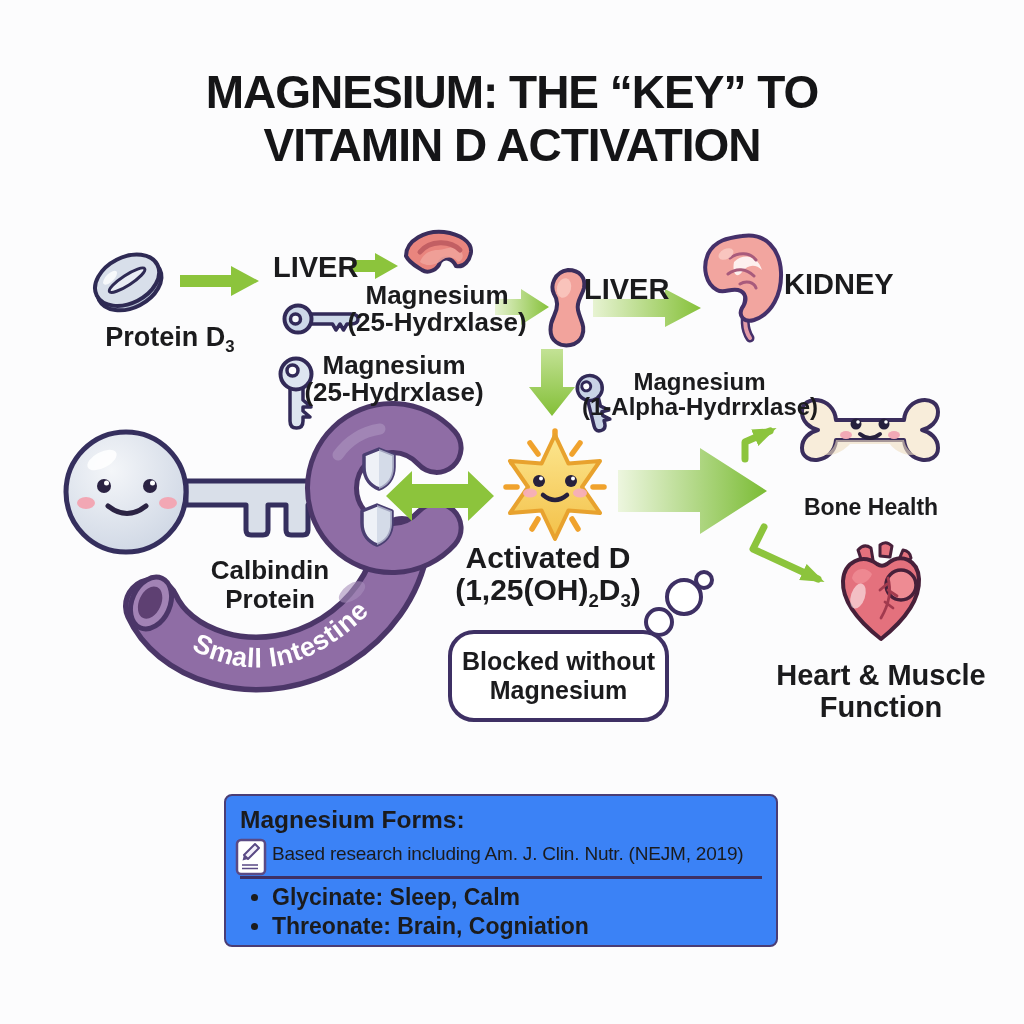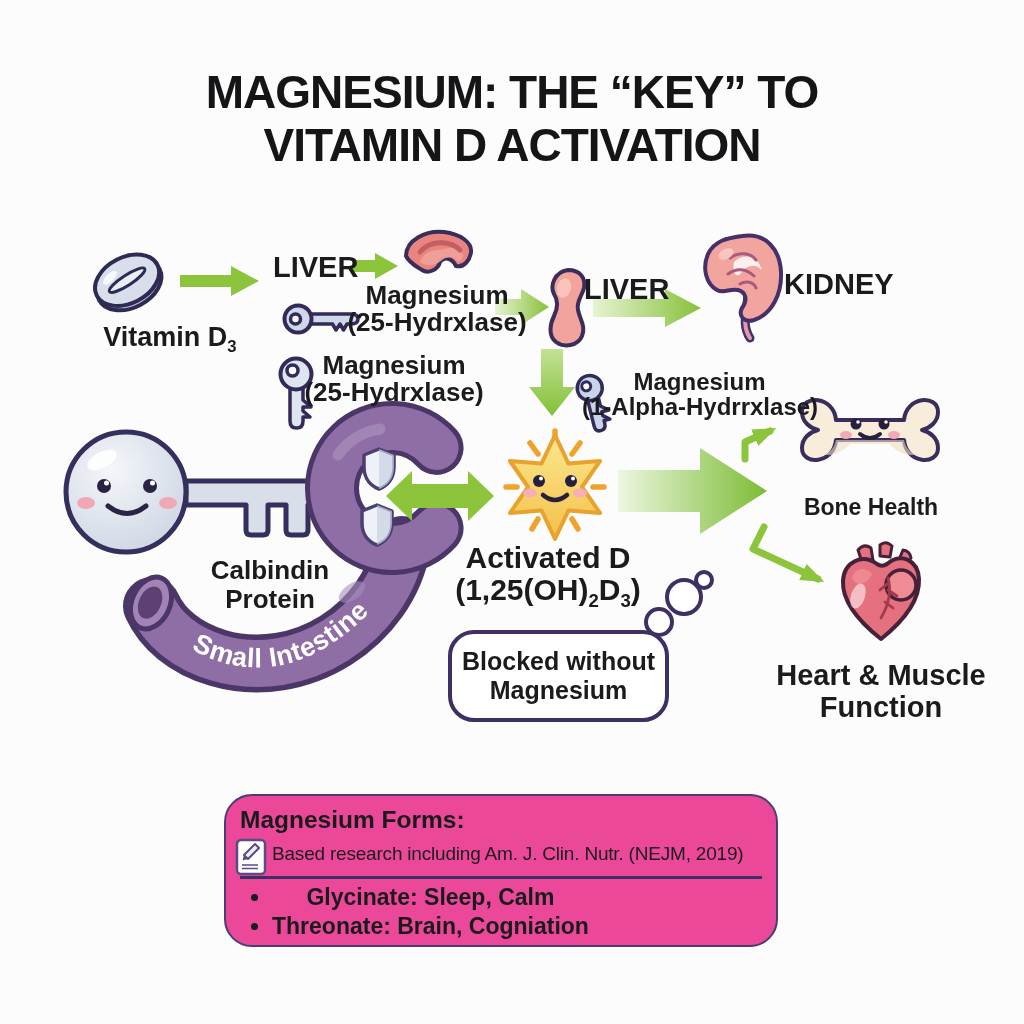--- a/index.html
+++ b/index.html
@@ -9,27 +9,27 @@
   .layer{width:1024px;height:1024px;pointer-events:none;}
   .label{position:absolute;font-weight:bold;color:#1b1b1d;text-align:center;line-height:1.05;white-space:nowrap;}
   .title{position:absolute;left:112px;top:66px;width:800px;text-align:center;
          font-size:46px;line-height:53px;font-weight:bold;letter-spacing:-1px;color:#151517;}
   sub{font-size:0.62em;line-height:0;}
   .blocked-box{position:absolute;left:448px;top:630px;width:221px;height:92px;background:#ffffff;
                border:4px solid #3e3064;border-radius:26px;box-sizing:border-box;
                display:flex;align-items:center;justify-content:center;text-align:center;
                font-weight:bold;font-size:25px;line-height:29px;}
   .bubble{position:absolute;background:#ffffff;border:4px solid #3e3064;border-radius:50%;box-sizing:border-box;}
-  .forms-box{position:absolute;left:224px;top:794px;width:554px;height:153px;background:#ec4899;
-             border:2.5px solid #4a3d75;border-radius:28px;box-sizing:border-box;}
+  .forms-box{position:absolute;left:224px;top:794px;width:554px;height:153px;background:#3b82f6;
+             border:2.5px solid #4a3d75;border-radius:8px;box-sizing:border-box;}
   .forms-heading{position:absolute;left:14px;top:10px;font-weight:bold;font-size:24.5px;}
   .forms-source{position:absolute;left:46px;top:47px;font-size:19px;letter-spacing:-0.2px;white-space:nowrap;}
   .forms-divider{position:absolute;left:14px;right:14px;top:80px;height:2.5px;background:#3e3064;}
   .forms-bullets{position:absolute;left:20px;top:88px;margin:0;padding-left:26px;
-                 font-weight:bold;font-size:23px;line-height:27px;text-align:center;}
+                 font-weight:bold;font-size:23px;line-height:27px;}
   .forms-bullets li{margin:0 0 2px 0;}
 </style>
 </head>
 <body>
 
 <div class="canvas">
 
   <svg class="layer" viewBox="0 0 1024 1024">
     <defs>
       <linearGradient id="gGrad" x1="0" y1="0" x2="1" y2="0">
@@ -203,21 +203,21 @@
     </g>
     <polygon points="386,496 412,471 412,484 468,484 468,471 494,496 468,521 468,508 412,508 412,521" fill="#8cc43c"></polygon>
   </svg>
 
   <div class="title">
     <div>MAGNESIUM: THE “KEY” TO</div>
     <div>VITAMIN D ACTIVATION</div>
   </div>
 
   <div class="label" style="left:60px;top:323px;width:220px;font-size:27px;">
-    <div><span>Vitamin D</span><sub>3</sub></div>
+    <div><span>Protein D</span><sub>3</sub></div>
   </div>
 
   <div class="label" style="left:273px;top:252px;width:82px;font-size:29px;">LIVER</div>
 
   <div class="label" style="left:327px;top:282px;width:220px;font-size:26px;">
     <div>Magnesium</div>
     <div>(25-Hydrxlase)</div>
   </div>
 
   <div class="label" style="left:284px;top:352px;width:220px;font-size:26px;">

